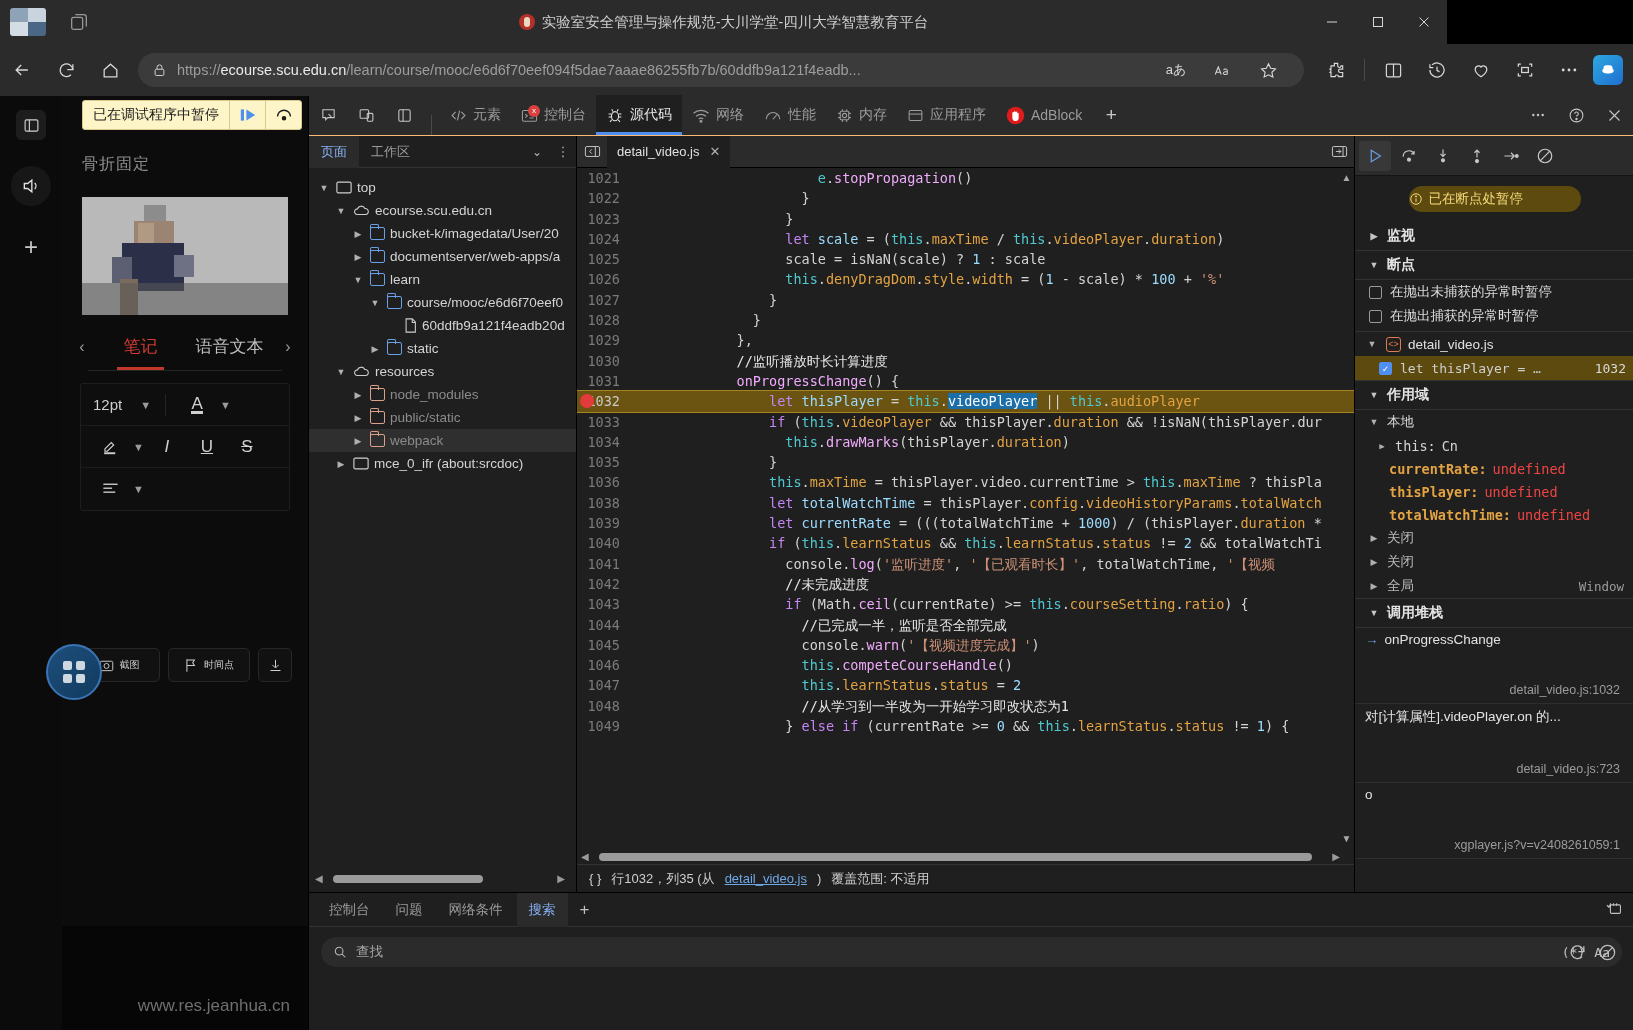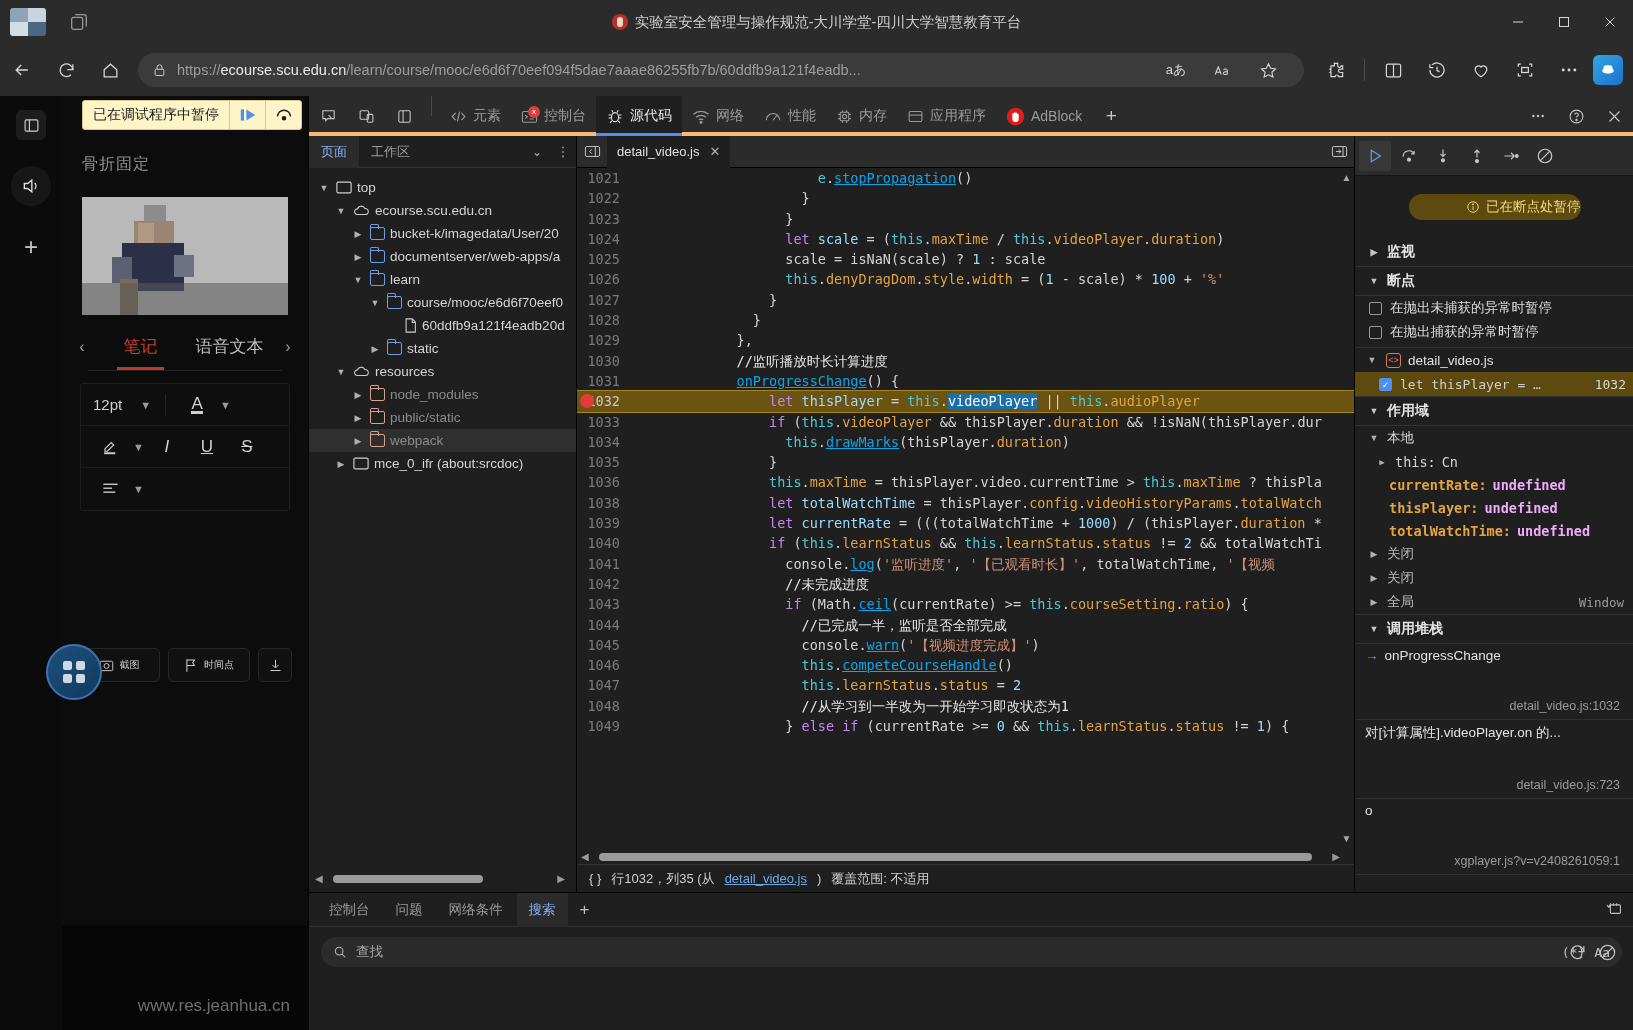--- a/index.html
+++ b/index.html
@@ -1,21 +1,21 @@
 <!DOCTYPE html>
 <html><head>
 <meta charset="utf-8">
 <style>
   * { box-sizing: border-box; margin:0; padding:0; }
   html,body { width:1633px; height:1030px; overflow:hidden; background:#000; }
   body { font-family:"Liberation Sans", sans-serif; font-size:13px; color:#ccc; }
 
   
   .win { position:absolute; inset:0; background:#000; }
-  .titlebar { position:absolute; left:0; top:0; width:1633px; height:44px; background:#2b2b2b; display:flex; align-items:center; }
+  .titlebar { position:absolute; left:0; top:0; width:1447px; height:44px; background:#2b2b2b; display:flex; align-items:center; }
   .tl-logo { width:36px; height:28px; margin-left:10px; border-radius:3px; overflow:hidden; display:grid; grid-template-columns:1fr 1fr; grid-template-rows:1fr 1fr; }
   .tl-logo i { display:block; }
   .tl-logo i:nth-child(1){background:#8fa3b8;} .tl-logo i:nth-child(2){background:#c9d4de;}
   .tl-logo i:nth-child(3){background:#d4dce4;} .tl-logo i:nth-child(4){background:#4a6785;}
   .tl-tabicon { margin-left:22px; color:#9a9a9a; }
   .tl-title { position:absolute; left:0; right:0; text-align:center; color:#cfcfcf; font-size:14.5px; pointer-events:none; display:flex; align-items:center; justify-content:center; gap:7px; }
   .tl-fav { width:16px; height:16px; border-radius:50%; background:#b4302a; display:inline-block; position:relative; }
   .tl-fav::after{content:""; position:absolute; left:5px; top:3px; width:6px; height:10px; background:#e8d9c0; border-radius:3px;}
   .wbtns { position:absolute; right:0; top:0; height:44px; display:flex; align-items:center; }
   .wbtn { width:46px; height:44px; display:flex; align-items:center; justify-content:center; color:#d6d6d6; font-size:15px; }
@@ -63,21 +63,21 @@
   .fab .grid4 { display:grid; grid-template-columns:9px 9px; grid-template-rows:9px 9px; gap:4px; }
   .fab .grid4 i { background:#cfd8e0; border-radius:2px; }
   .watermark { position:absolute; right:18px; bottom:14px; color:#6f6f6f; font-size:17px; }
 
   .pausebar { position:absolute; left:82px; top:100px; height:30px; background:#fdf4c8; border:1px solid #d9c98a; border-radius:3px; display:flex; align-items:center; color:#1c1c1c; font-size:14px; z-index:40; }
   .pausebar .lbl { padding:0 10px; }
   .pausebar .pb { width:36px; height:28px; border-left:1px solid #d9c98a; display:flex; align-items:center; justify-content:center; }
 
   
   .dt { position:absolute; left:308px; top:96px; width:1325px; height:934px; background:#1f1f1f; border-left:1px solid #000; }
-  .dt-top { height:40px; background:#2b2b2b; display:flex; align-items:flex-start; border-bottom:4px solid #fdba74; }
+  .dt-top { height:40px; background:#2b2b2b; display:flex; align-items:flex-end; border-bottom:1px solid #fdba74; }
   .dti { width:38px; height:40px; display:flex; align-items:center; justify-content:center; color:#c8c8c8; }
   .dt-vsep { width:1px; height:20px; background:#4a4a4a; margin:0 8px; }
   .dtab { height:40px; padding:0 10px; display:flex; align-items:center; gap:6px; color:#9b9b9b; font-size:14px; position:relative; }
   .dtab.sel { color:#e8e8e8; background:#1f1f1f; }
   .dtab.sel::after{content:""; position:absolute; left:0; right:0; bottom:0; height:3px; background:#4f8ff0;}
   .badge-x { position:absolute; right:-2px; bottom:6px; width:12px; height:12px; border-radius:50%; background:#d94040; color:#fff; font-size:8px; display:flex; align-items:center; justify-content:center; }
   .dt-right { margin-left:auto; display:flex; align-items:center; }
 
   .dt-body { position:absolute; left:0; top:40px; width:1325px; height:756px; display:flex; }
 
@@ -108,50 +108,50 @@
   .ftab { height:32px; padding:0 10px; display:flex; align-items:center; gap:10px; background:#1f1f1f; color:#e0e0e0; font-size:13px; }
   .ftab .x { color:#b0b0b0; font-size:13px; }
   .ed-expand { margin-left:auto; width:30px; height:32px; display:flex; align-items:center; justify-content:center; color:#c4c4c4; }
   .code { position:absolute; left:0; top:32px; right:0; bottom:44px; overflow:hidden; font-family:"DejaVu Sans Mono", monospace; font-size:13.5px; line-height:20.3px; }
   .cline { display:flex; height:20.3px; white-space:pre; }
   .gut { width:52px; min-width:52px; text-align:right; padding-right:9px; color:#7a7a7a; position:relative; }
   .cline.hl { background:#6b5312; outline:1px solid #a58520; }
   .cline.hl .gut { color:#c9c9c9; }
   .bp { position:absolute; left:3px; top:3px; width:14px; height:14px; border-radius:50%; background:#e33b3b; }
   .src { padding-left:10px; color:#d4d4d4; }
-  .kw { color:#c586f5; } .fn { color:#0ea5e9;text-decoration:underline; } .th { color:#4ec9d0; }
+  .kw { color:#c586f5; } .fn { color:#f0abfc; } .th { color:#4ec9d0; }
   .prop { color:#e3a342; } .num { color:#9cdcfe; } .str { color:#ce9178; }
   .cmt { color:#e5e5e5; } .op { color:#d4d4d4; }
   .sel-tok { background:#1b6ea8; color:#ffffff; }
   .code-vscroll { position:absolute; right:2px; top:36px; width:11px; bottom:48px; }
   .code-vscroll .up,.code-vscroll .dn { color:#a9a9a9; font-size:10px; text-align:center; }
   .code-hscroll { position:absolute; left:4px; right:14px; bottom:30px; height:11px; }
   .code-hscroll .thumbbar { position:absolute; left:18px; right:28px; top:2px; height:8px; background:#9a9a9a; border-radius:4px; }
   .ed-status { position:absolute; left:0; right:0; bottom:0; height:28px; background:#1f1f1f; border-top:1px solid #333; display:flex; align-items:center; gap:10px; padding:0 12px; font-size:13px; color:#cfcfcf; }
   .ed-status a { color:#6fa8e8; }
 
   
   .dbg { width:280px; background:#1f1f1f; border-left:1px solid #000; position:relative; }
   .dbg-bar { height:40px; display:flex; align-items:center; gap:2px; padding-left:4px; background:#2b2b2b; border-bottom:1px solid #141414; }
   .dbi { width:32px; height:30px; display:flex; align-items:center; justify-content:center; color:#c8c8c8; }
   .dbi.on { background:#383838; border-radius:3px; color:#6ba0e8; }
-  .pausepill { margin:18px auto; width:172px; height:26px; background:#5c4a0f; border-radius:13px; display:flex; align-items:center; justify-content:flex-end; gap:6px; color:#f5d97a; font-size:13.5px; }
+  .pausepill { margin:10px auto; width:172px; height:26px; background:#5c4a0f; border-radius:13px; display:flex; align-items:center; justify-content:flex-start; gap:6px; color:#f5d97a; font-size:13.5px; }
   .sec { height:28px; display:flex; align-items:center; gap:6px; padding-left:12px; color:#e3e3e3; font-size:14px; font-weight:bold; }
   .sec .tri { color:#c5c5c5; }
   .hr { height:1px; background:#333; }
   .cbrow { height:24px; display:flex; align-items:center; gap:8px; padding-left:14px; font-size:13.5px; color:#dcdcdc; }
   .cbx { width:13px; height:13px; border:1px solid #9a9a9a; border-radius:2px; background:#1f1f1f; }
   .cbx.on { background:#4f8ff0; border-color:#4f8ff0; display:flex; align-items:center; justify-content:center; color:#fff; font-size:10px; }
   .srcrow { height:24px; display:flex; align-items:center; gap:7px; padding-left:10px; font-size:13.5px; color:#e0e0e0; }
   .jsico { width:15px; height:15px; border:1.3px solid #e07b4f; border-radius:3px; color:#e07b4f; font-size:9px; display:flex; align-items:center; justify-content:center; }
   .bprow { height:24px; display:flex; align-items:center; gap:8px; padding-left:24px; font-size:13px; background:#5c4a0f; color:#cfcfcf; font-family:"DejaVu Sans Mono",monospace; }
   .bprow .ln { margin-left:auto; padding-right:8px; color:#d9d9d9; }
   .scoperow { height:23px; display:flex; align-items:center; gap:6px; font-size:13.5px; font-family:"DejaVu Sans Mono",monospace; }
   .scoperow .name { color:#e3a342; font-weight:bold; }
-  .scoperow .val { color:#f0abfc;font-weight:bold; }
+  .scoperow .val { color:#ef4444; }
   .zhrow { height:24px; display:flex; align-items:center; gap:6px; padding-left:12px; font-size:13.5px; color:#b9b9b9; }
   .zhrow .rt { margin-left:auto; padding-right:10px; color:#9b9b9b; font-family:"DejaVu Sans Mono",monospace; font-size:12.5px; }
   .stackitem { padding:4px 10px 6px 10px; border-bottom:1px solid #2e2e2e; }
   .stackitem .t { display:flex; align-items:center; gap:6px; font-size:13.5px; color:#e2e2e2; }
   .stackitem .s { text-align:right; font-size:12.5px; color:#9b9b9b; padding-right:4px;margin-top:36px; }
   .arrowsel { color:#6ba0e8; }
 
   
   .drawer { position:absolute; left:0; top:796px; width:1325px; height:138px; background:#1f1f1f; border-top:1px solid #000; }
   .dr-tabs { height:34px; display:flex; align-items:center; padding-left:8px; gap:2px; border-bottom:1px solid #333; }

